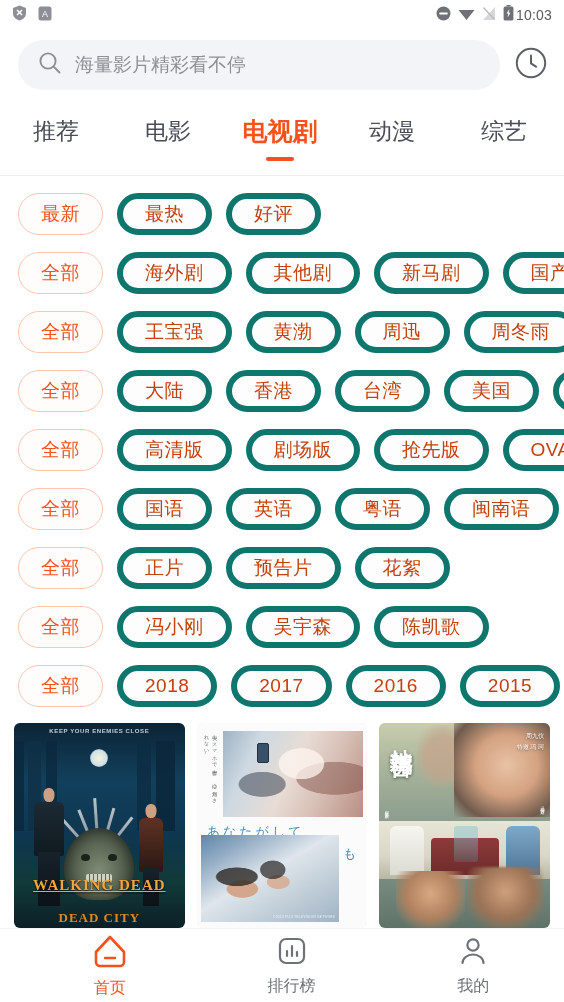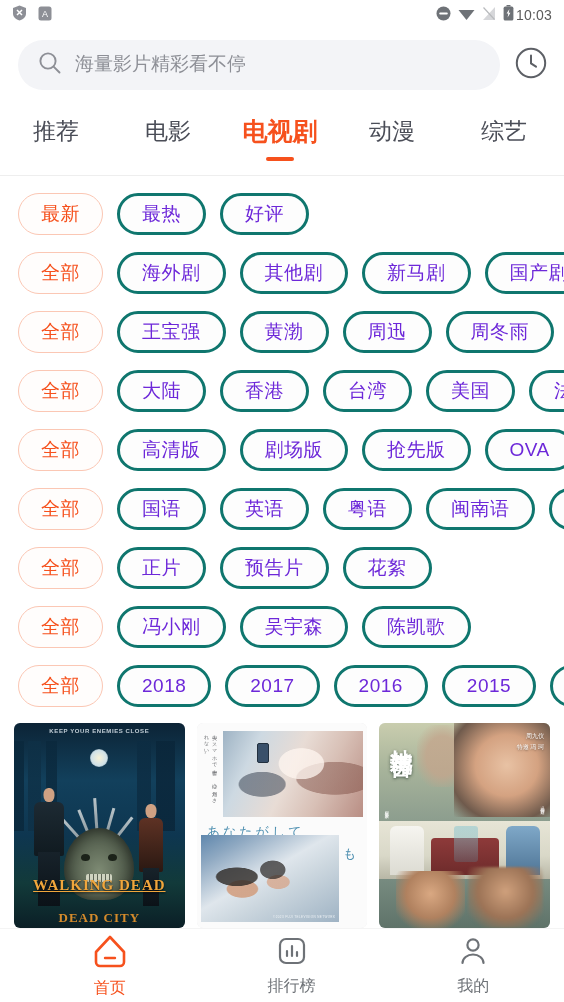--- a/index.html
+++ b/index.html
@@ -38,21 +38,20 @@
     margin-left: 2px;
   }
 
   
   .searchrow {
     flex: 0 0 70px;
     display: flex;
     align-items: center;
     padding: 0 16px 0 18px;
     gap: 14px;
-    font-family: Liberation Mono, monospace;
   }
   .searchbox {
     flex: 1 1 auto;
     height: 50px;
     background: #f3f4f7;
     border-radius: 25px;
     display: flex;
     align-items: center;
     padding: 0 20px;
     gap: 13px;
@@ -127,27 +126,27 @@
     height: 59px;
     overflow: hidden;
     white-space: nowrap;
   }
   .chip {
     flex: 0 0 auto;
     height: 42px;
     min-width: 58px;
     padding: 0 22px;
     border-radius: 21px;
-    border: 3px solid #0f766e;
+    border: 6px solid #0f766e;
     background: #fdfdfd;
     display: flex;
     align-items: center;
     justify-content: center;
     font-size: 19px;
-    color: #6d28d9;
+    color: #c2410c;
     cursor: pointer;
     letter-spacing: .5px;
   }
   .chip.sel {
     border: 1px solid #fbc7b4;
     color: #f6511d;
     background: #fffdfc;
   }
 
   

